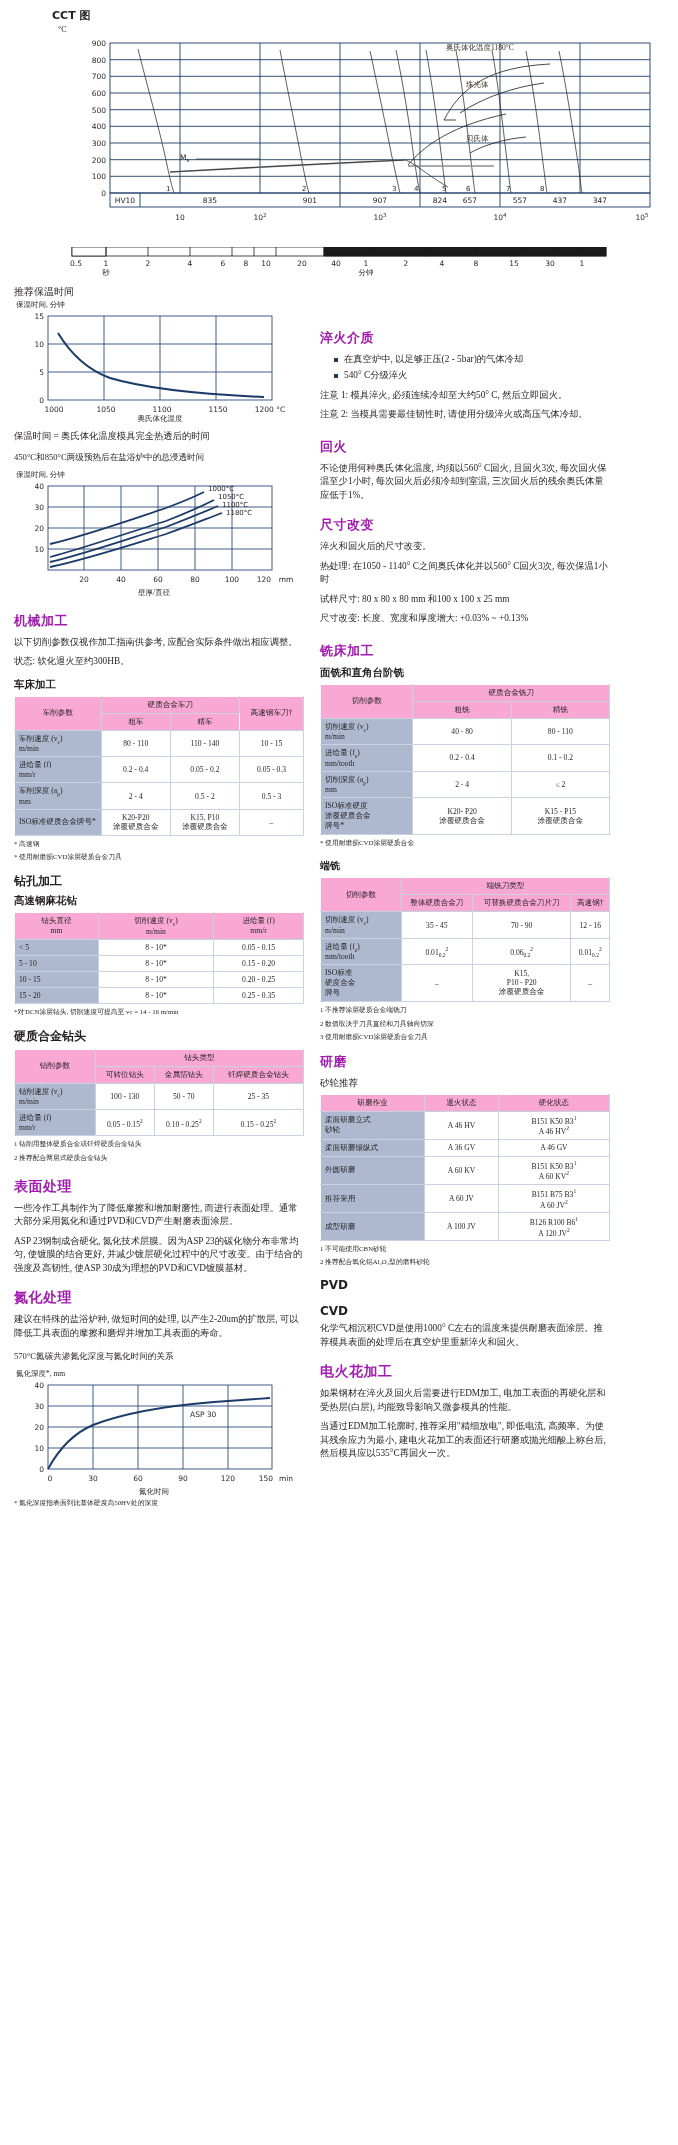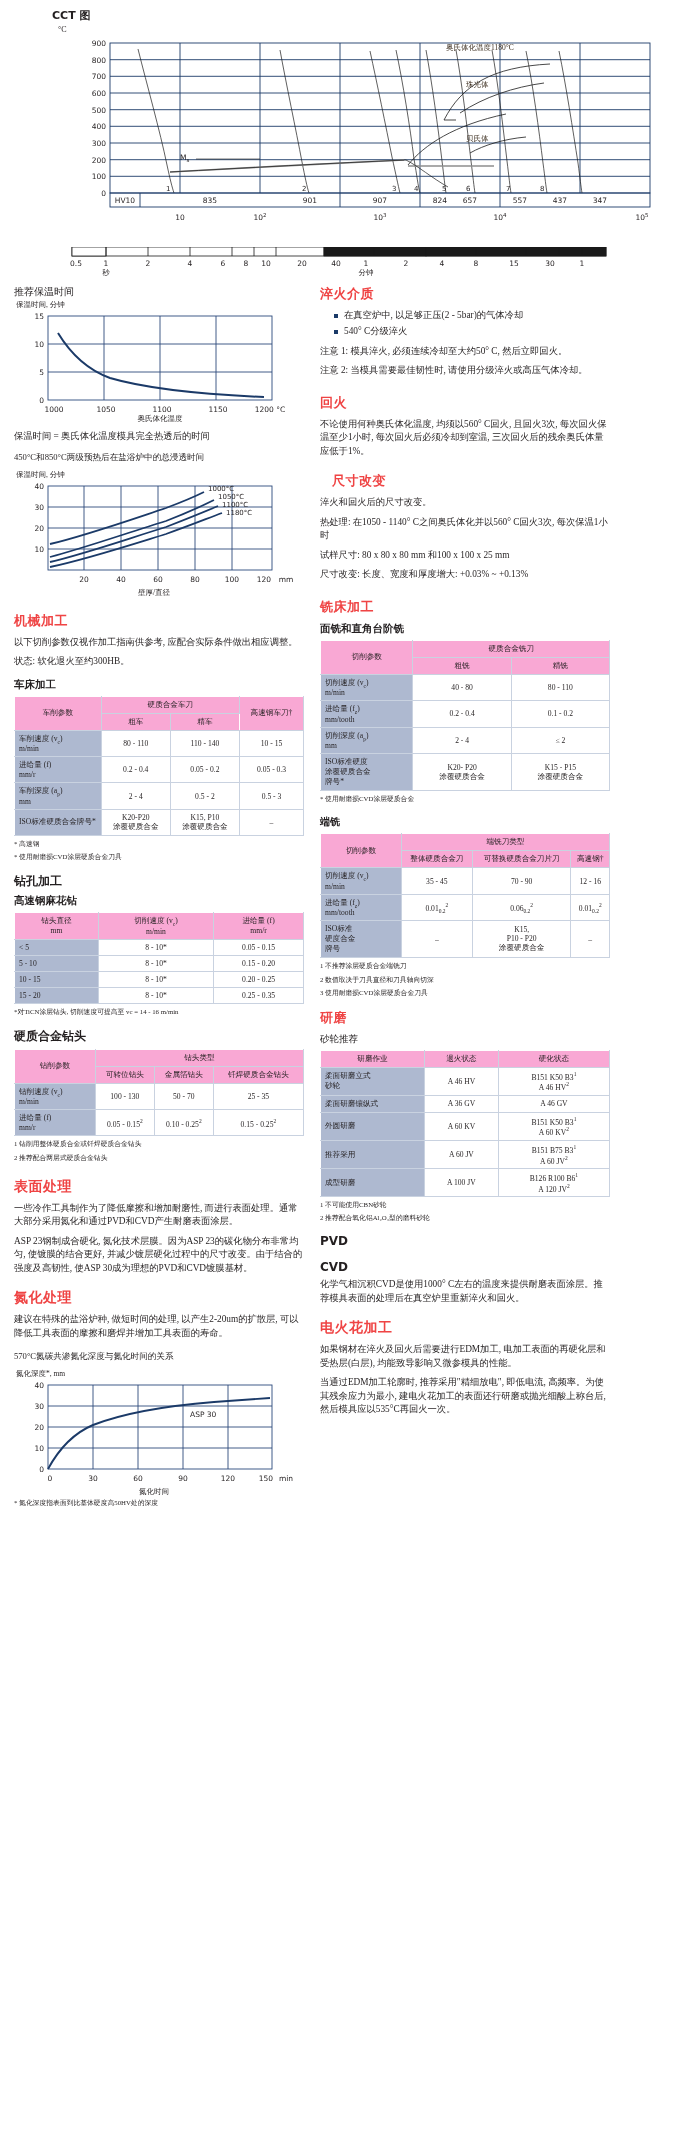--- a/index.html
+++ b/index.html
@@ -5,29 +5,29 @@
   * { box-sizing: border-box; }
   body {
     margin: 0;
     background: #ffffff;
     font-family: "Liberation Serif", "DejaVu Serif", serif;
     color: #231f20;
     width: 678px;
   }
   .page { width: 678px; padding: 8px 14px 20px 14px; position: relative; }
 
-  .cols { display: flex; gap: 16px; }
+  .cols { display: flex; gap: 16px; align-items: center; }
   .col { width: 290px; }
 
   h2.sec {
     font-family: "DejaVu Sans", sans-serif;
     font-size: 13px;
     font-weight: bold;
     margin: 14px 0 6px 0;
-    color: #ef4444;
+    color: #a21caf;
     letter-spacing: .5px;
   }
   h3.sub {
     font-family: "Liberation Serif", serif;
     font-size: 10.5px;
     font-weight: bold;
     margin: 9px 0 4px 0;
   }
   p.tx {
     font-size: 9.3px;
@@ -496,21 +496,21 @@
       <ul class="bl">
         <li>在真空炉中, 以足够正压(2 - 5bar)的气体冷却</li>
         <li>540° C分级淬火</li>
       </ul>
       <p class="tx">注意 1: 模具淬火, 必须连续冷却至大约50° C, 然后立即回火。</p>
       <p class="tx">注意 2: 当模具需要最佳韧性时, 请使用分级淬火或高压气体冷却。</p>
 
       <h2 class="sec" style="margin-top:16px;font-size:13px;">回火</h2>
       <p class="tx">不论使用何种奥氏体化温度, 均须以560° C回火, 且回火3次, 每次回火保温至少1小时, 每次回火后必须冷却到室温, 三次回火后的残余奥氏体量应低于1%。</p>
 
-      <h2 class="sec" style="margin-top:14px;font-size:13px;margin-left:12px;">尺寸改变</h2>
+      <h2 class="sec" style="margin-top:14px;font-size:13px;">尺寸改变</h2>
       <p class="tx">淬火和回火后的尺寸改变。</p>
       <p class="tx">热处理: 在1050 - 1140° C之间奥氏体化并以560° C回火3次, 每次保温1小时</p>
       <p class="tx">试样尺寸: 80 x 80 x 80 mm 和100 x 100 x 25 mm</p>
       <p class="tx">尺寸改变: 长度、宽度和厚度增大: +0.03% ~ +0.13%</p>
 
       <h2 class="sec" style="margin-top:16px;font-size:13px;">铣床加工</h2>
       <div style="font-size:10.5px;font-weight:bold;margin-bottom:4px;">面铣和直角台阶铣</div>
       <table class="dt">
         <tbody>
             <tr>

